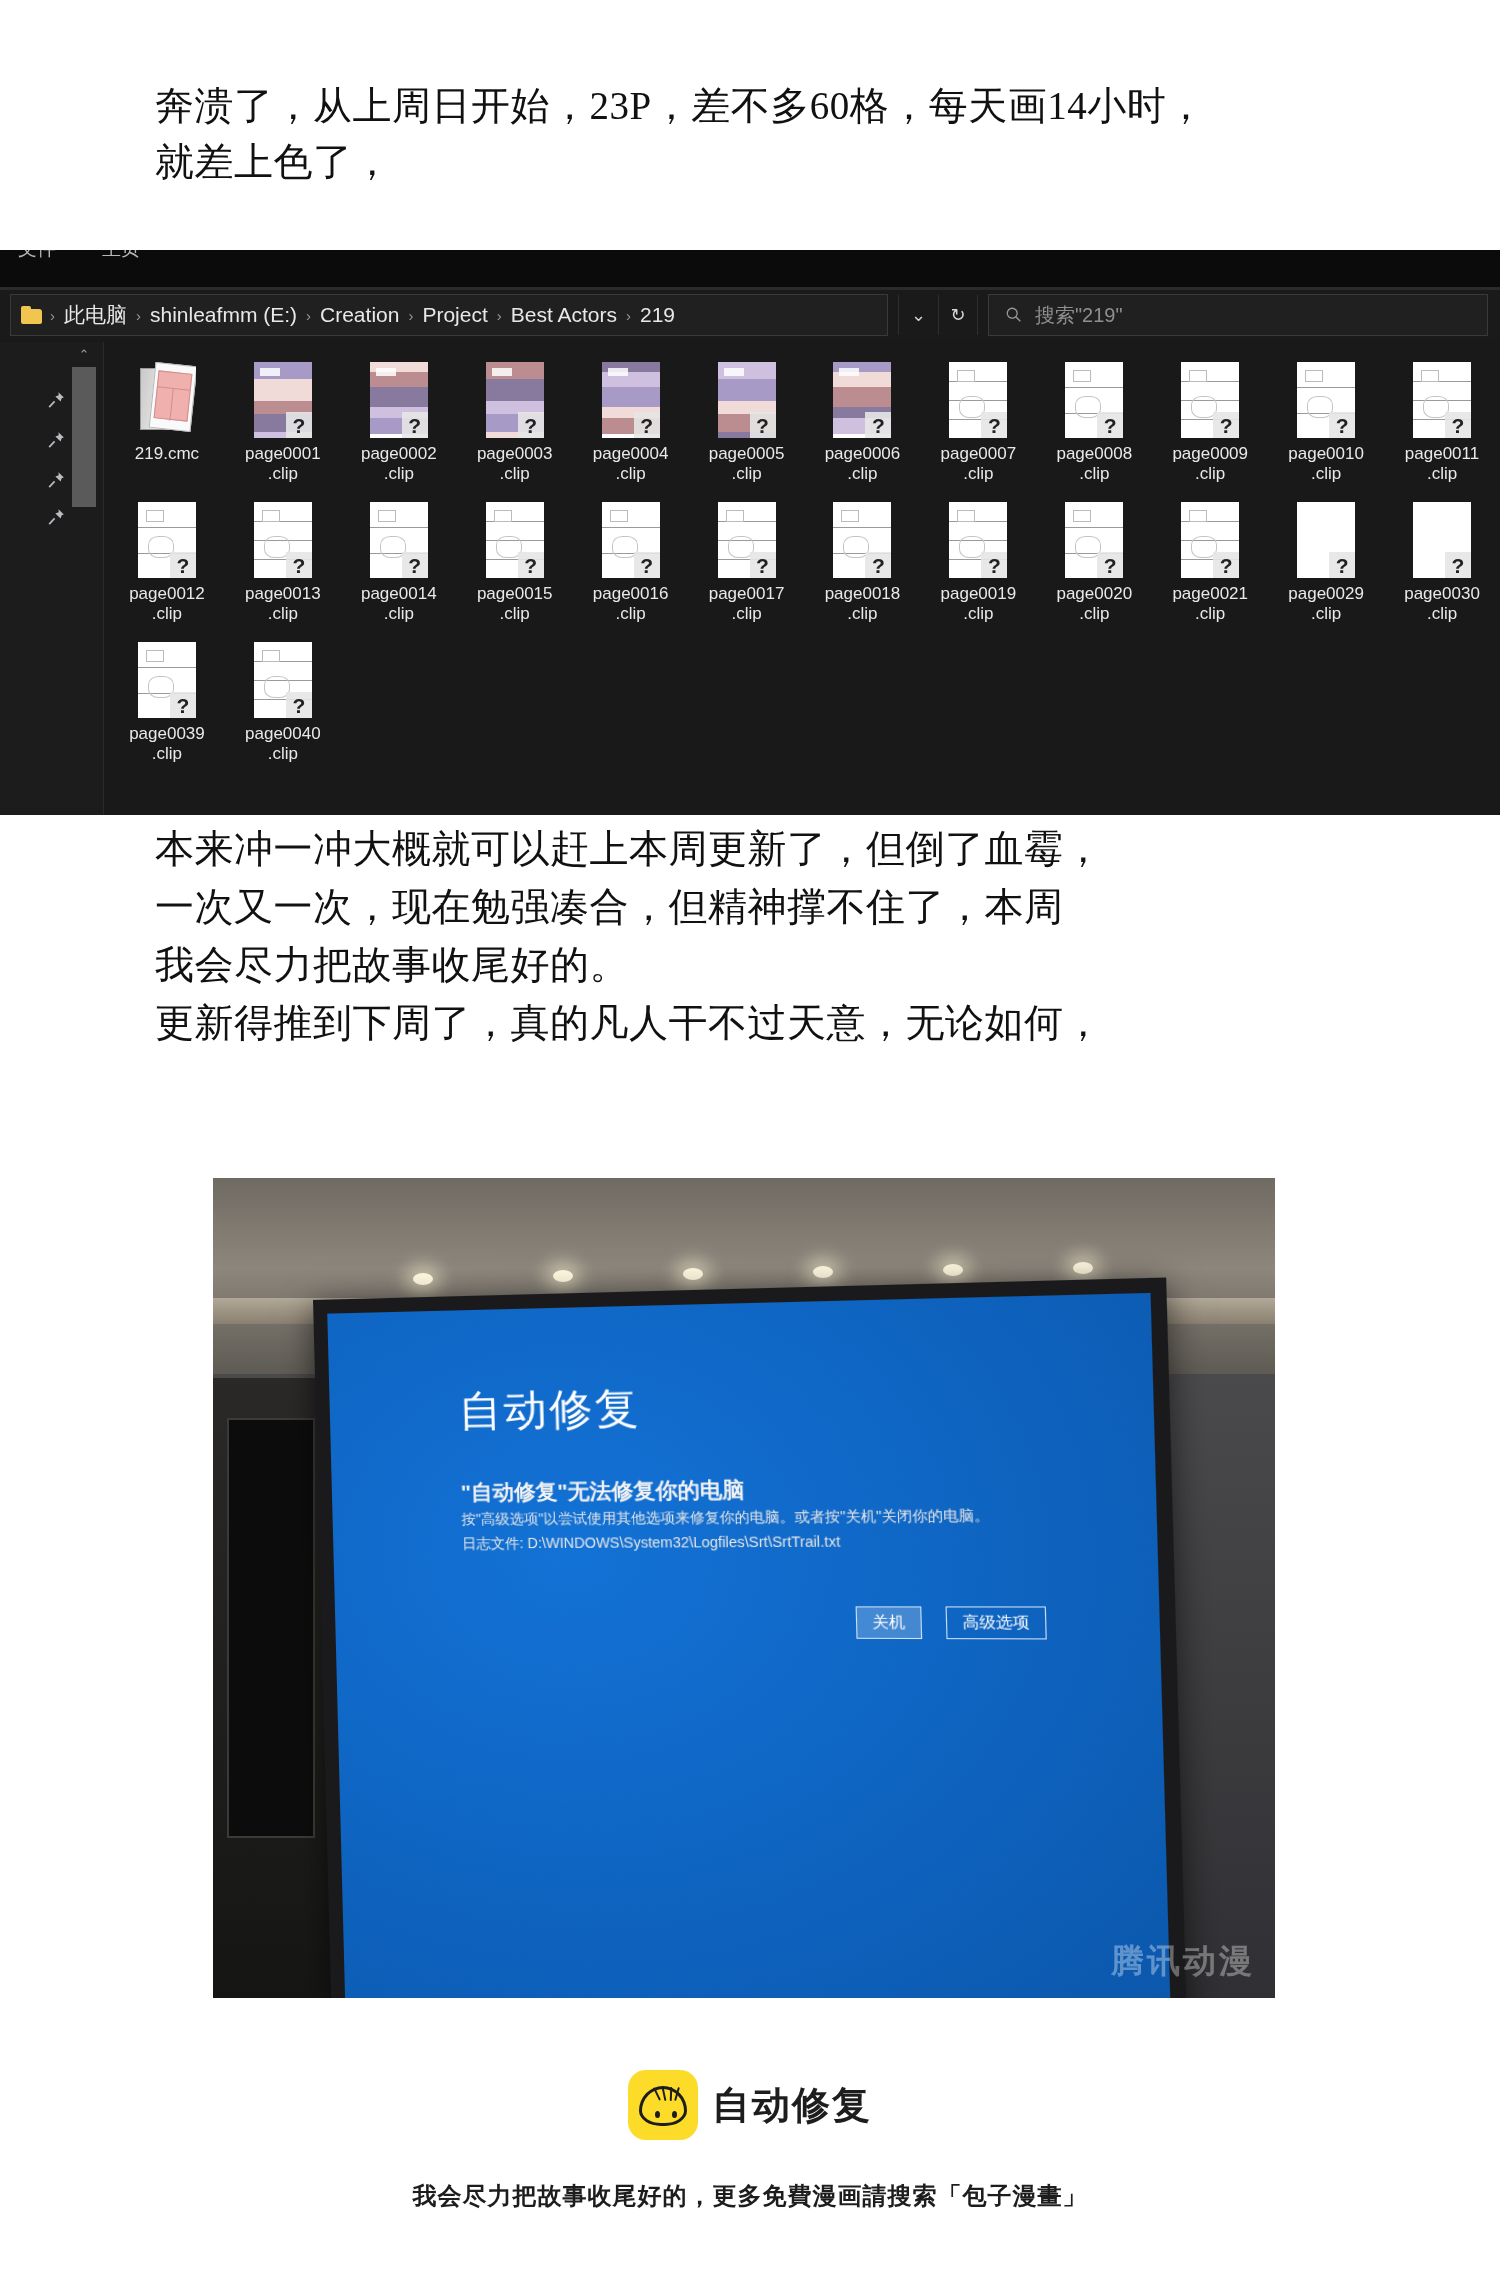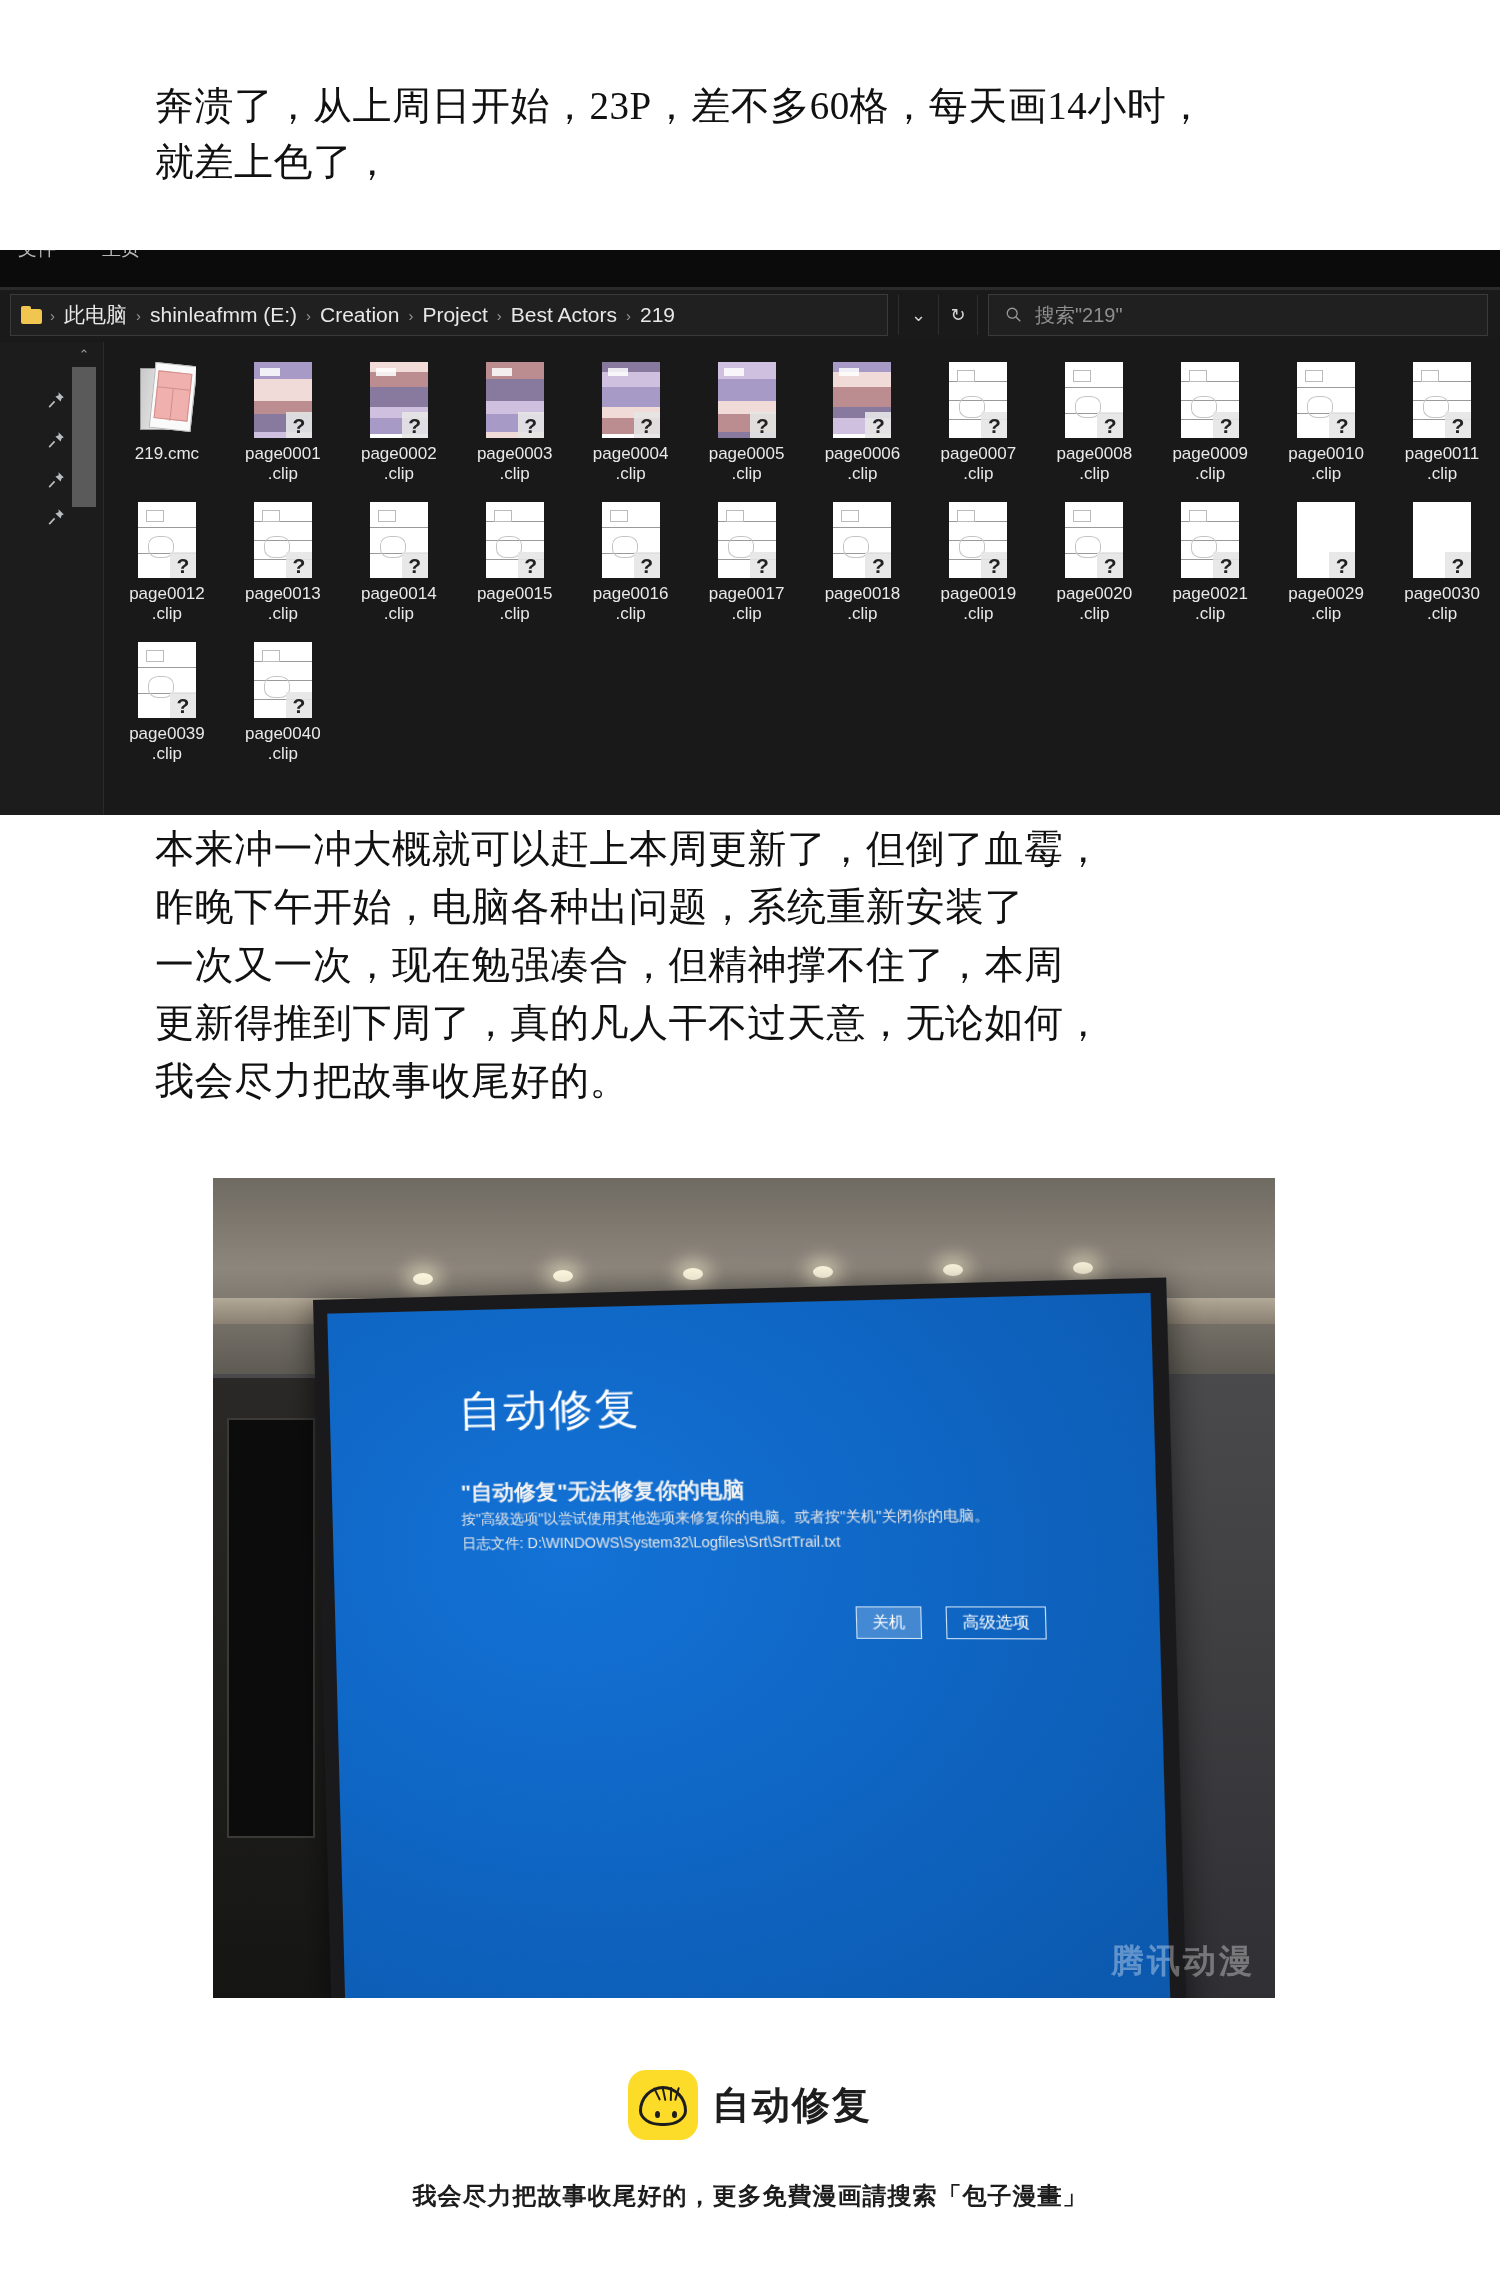--- a/index.html
+++ b/index.html
@@ -740,24 +740,23 @@
             <div class="fname">page0040</div>
             <div class="fname">.clip</div>
           </div>
         </div>
     </div>
   </div>
 </div>
 
 <div id="narration-mid" class="narration">
   <span class="line">本来冲一冲大概就可以赶上本周更新了，但倒了血霉，</span>
-  <span class="line">昨晚下午开始，电脑各种出问题，系统重新安装了</span>
   <span class="line">一次又一次，现在勉强凑合，但精神撑不住了，本周</span>
+  <span class="line">我会尽力把故事收尾好的。</span>
   <span class="line">更新得推到下周了，真的凡人干不过天意，无论如何，</span>
-  <span class="line">我会尽力把故事收尾好的。</span>
 </div>
 
 <div id="photo">
   <div class="room-ceiling">
     <div class="ceiling-trim"></div>
     <div class="spot" style="left:200px; top:95px;"></div>
     <div class="spot" style="left:340px; top:92px;"></div>
     <div class="spot" style="left:470px; top:90px;"></div>
     <div class="spot" style="left:600px; top:88px;"></div>
     <div class="spot" style="left:730px; top:86px;"></div>

